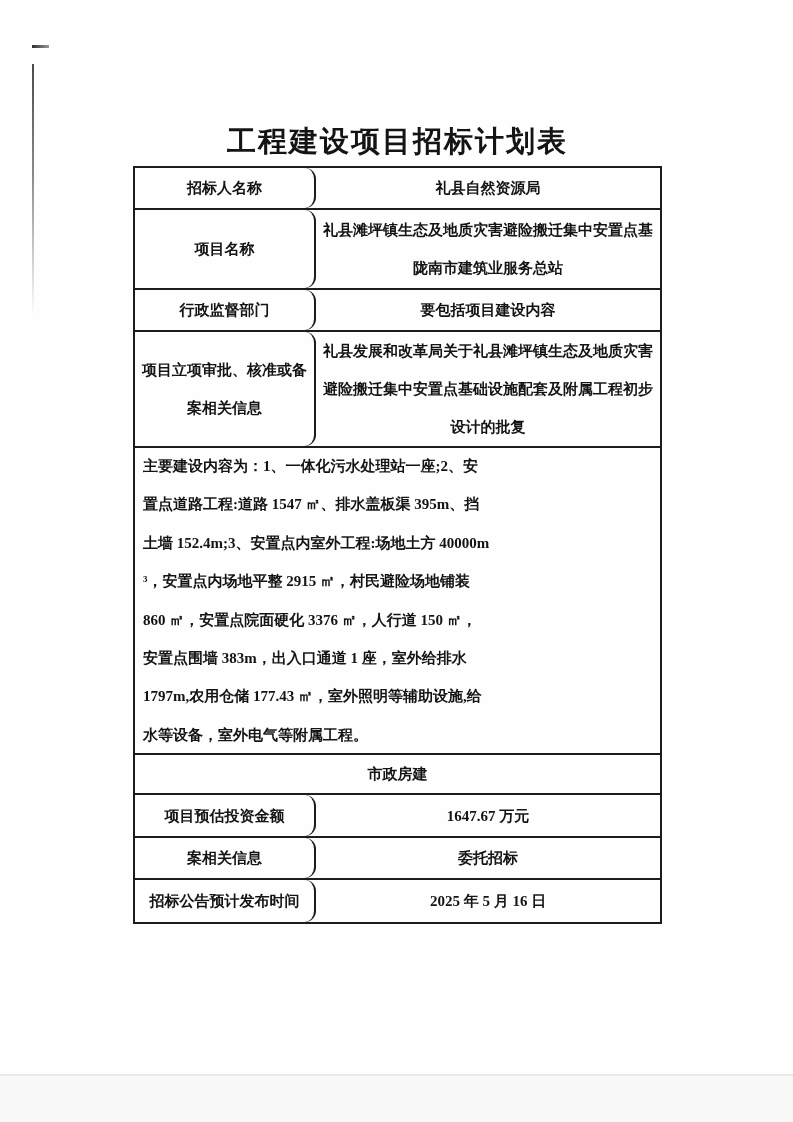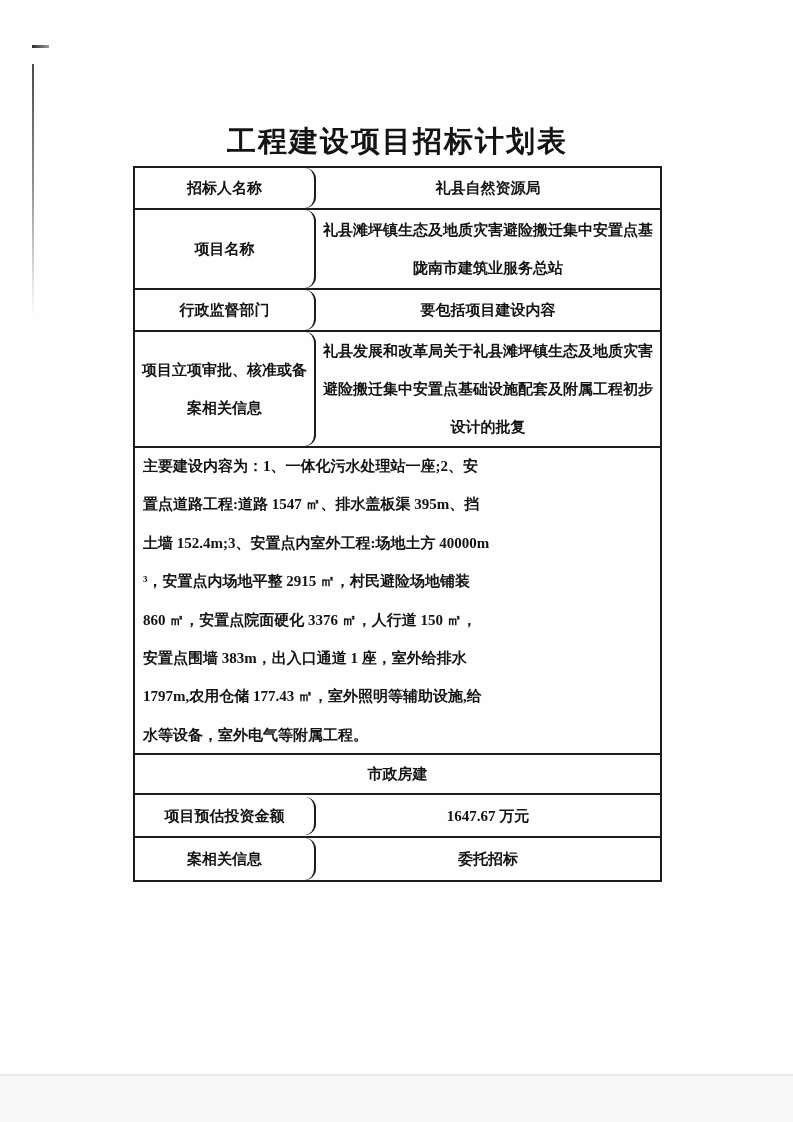--- a/index.html
+++ b/index.html
@@ -67,21 +67,21 @@
     border-bottom: 2px solid #1c1c1c;
     box-sizing: border-box;
   }
   .trow:last-child { border-bottom: none; }
 
   .h42  { height: 42px; }
   .h80  { height: 80px; }
   .h116 { height: 116px; }
   .h307 { height: 307px; }
   .h40  { height: 40px; }
-  .h43  { height: 43px; align-items: center; }
+  .h43  { height: 43px; }
 
   .cell {
     box-sizing: border-box;
     display: flex;
     align-items: center;
     justify-content: center;
     font-size: 15px;
     font-weight: bold;
     white-space: pre-line;
     line-height: 38px;
@@ -164,15 +164,19 @@
       <div class="cell label">项目预估投资金额</div>
       <div class="cell value">1647.67 万元</div>
     </div>
 
     <div class="trow h42">
       <div class="cell label">案相关信息</div>
       <div class="cell value">委托招标</div>
     </div>
 
 
+    <div class="trow h42">
+      <div class="cell label">招标公告预计发布时间</div>
+      <div class="cell value">2025 年 5 月 16 日</div>
+    </div>
 
   </div>
 </div>
 
 </body></html>

